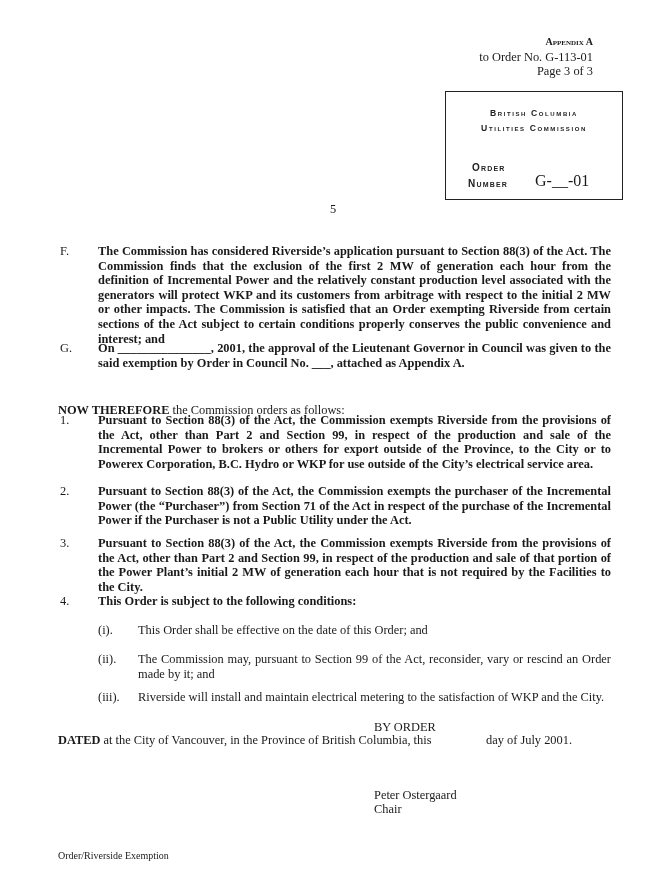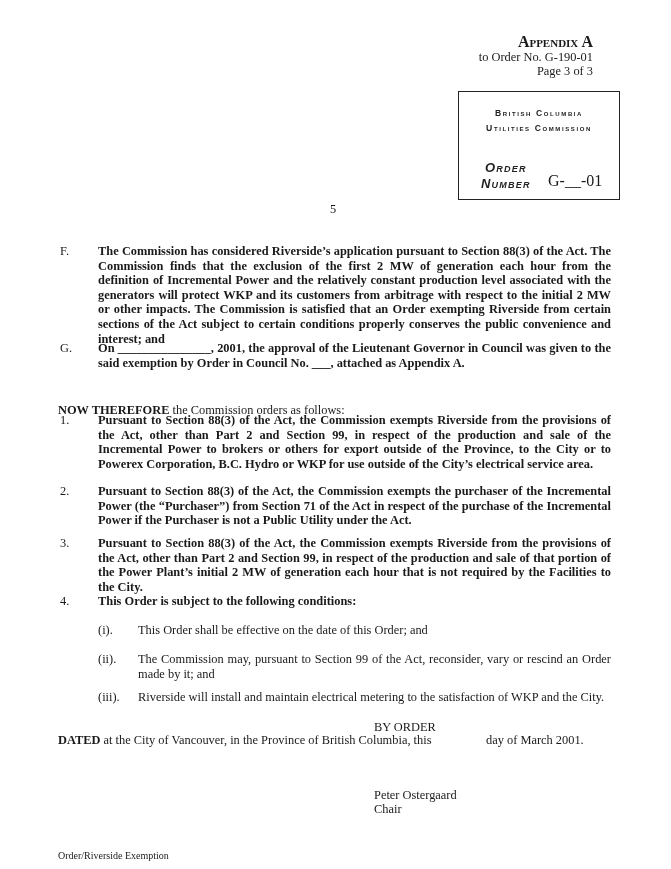--- a/index.html
+++ b/index.html
@@ -3,36 +3,36 @@
 <meta charset="utf-8">
 <style>
   html, body { margin: 0; padding: 0; background: #ffffff; }
   body {
     width: 671px; height: 869px; position: relative; overflow: hidden;
     font-family: "Liberation Serif", "DejaVu Serif", serif;
     font-size: 12.4px; color: #1a1a1a; line-height: 14.6px;
   }
   .abs { position: absolute; }
   .header-block { right: 78px; top: 35px; text-align: right; line-height: 14.6px; }
-  .header-block .appx { font-weight: bold; font-variant: small-caps; font-size: 16px; }
+  .header-block .appx { font-weight: bold; font-variant: small-caps; font-size: 10px; }
   .bcuc-box {
-    left: 458px; top: 91px; width: 162px; height: 109px;
+    left: 445px; top: 91px; width: 178px; height: 109px;
     border: 1.5px solid #222; box-sizing: border-box;
   }
   .bcuc-box .org {
     position: absolute; left: 0; right: 0; top: 14px; text-align: center;
     font-family: "Liberation Sans", "DejaVu Sans", sans-serif;
     font-size: 8.6px; letter-spacing: 1.6px; font-variant: small-caps; font-weight: bold;
     line-height: 14.5px; color: #222;
   }
   .bcuc-box .order-label {
     position: absolute; left: 22px; top: 68px;
     font-family: "Liberation Sans", "DejaVu Sans", sans-serif;
-    font-size: 13px; letter-spacing: 1.2px; font-variant: small-caps; font-weight: bold;
-    line-height: 16px; color: #222; font-style: italic;
+    font-size: 10px; letter-spacing: 1.2px; font-variant: small-caps; font-weight: bold;
+    line-height: 16px; color: #222;
   }
   .bcuc-box .order-number {
     position: absolute; left: 89px; top: 82px; font-size: 16px;
   }
   .page-num { left: 330px; top: 202px; font-size: 12.4px; }
 
   .para { position: absolute; left: 58px; width: 553px; }
   .para .lbl { position: absolute; left: 2px; top: 0; }
   .para .txt { margin-left: 40px; text-align: justify; font-weight: bold; }
   .subpara { position: absolute; left: 98px; width: 513px; }
@@ -43,21 +43,21 @@
   .footer { left: 58px; top: 837px; font-size: 10px; margin-top: 12px; }
   b { font-weight: bold; }
 </style>
 </head>
 <body>
 
 <div>
 
   <div class="abs header-block">
     <div class="appx">Appendix A</div>
-    <div>to Order No. G-190-01</div>
+    <div>to Order No. G-113-01</div>
     <div>Page 3 of 3</div>
   </div>
 
   <div class="abs bcuc-box">
     <div class="org">
       <div>British Columbia</div>
       <div>Utilities Commission</div>
     </div>
     <div class="order-label">
       <div style="padding-left:4px;">Order</div>
@@ -113,20 +113,20 @@
   </div>
 
   <div class="subpara" style="top:690px;">
     <span class="lbl">(iii).</span>
     <div class="txt">Riverside will install and maintain electrical metering to the satisfaction of WKP and the City.</div>
   </div>
 
   <div class="abs line" style="top:733px;">
     <b>DATED</b><span> at the City of Vancouver, in the Province of British Columbia, this</span>
   </div>
-  <div class="abs" style="left:486px; top:733px;">day of March 2001.</div>
+  <div class="abs" style="left:486px; top:733px;">day of July 2001.</div>
 
   <div class="abs sig" style="top:720px;">BY ORDER</div>
   <div class="abs sig" style="top:788px;">Peter Ostergaard</div>
   <div class="abs sig" style="top:802px;">Chair</div>
 
   <div class="abs footer">Order/Riverside Exemption</div>
 </div>
 
 </body></html>

